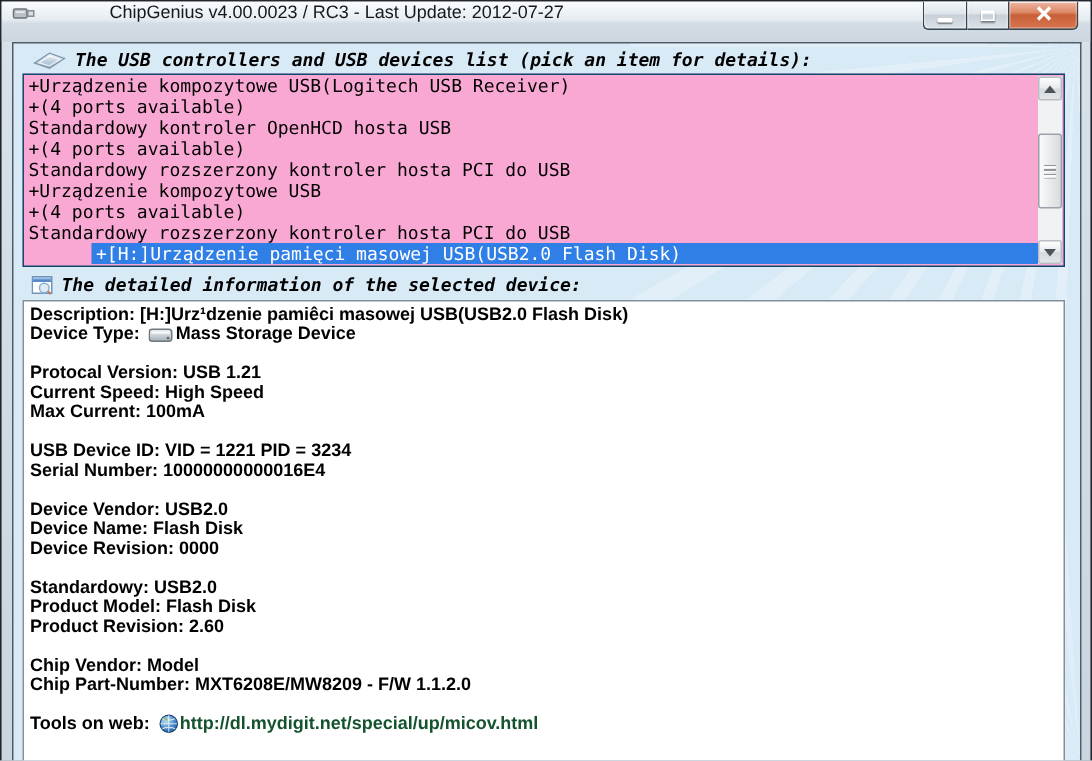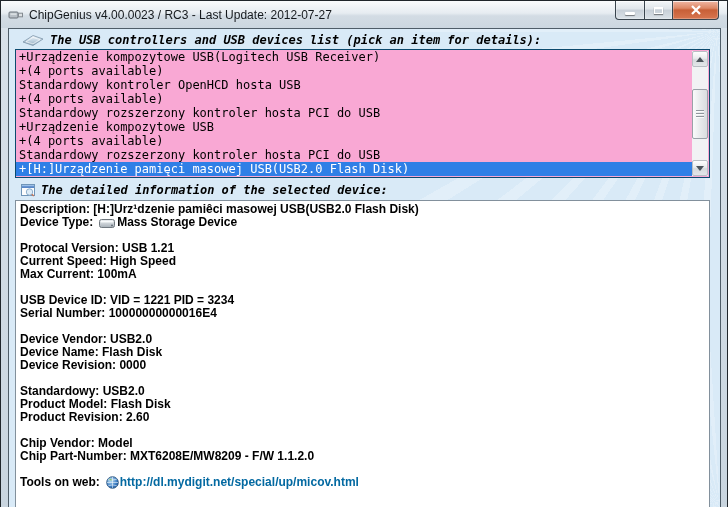--- a/index.html
+++ b/index.html
@@ -8,22 +8,23 @@
   .window {
     position:relative; width:728px; height:507px; overflow:hidden;
     font-family:"Liberation Sans", sans-serif;
     background:linear-gradient(180deg,#eef3f7 0,#d8e1e9 30px,#c9d5df 100%);
     border:1px solid #20262b; border-bottom:none;
   }
 
   
   .titlebar {
     position:absolute; left:0; top:0; right:0; height:27px;
-    display:flex; align-items:center; padding-left:7px;
+    display:flex; align-items:flex-start; padding-left:7px;
     background:linear-gradient(180deg,#fafcfd 0%,#e6ecf1 45%,#d3dce4 55%,#ccd7e0 100%);
+    gap:44px;
   }
   .title-text { font-size:12px; color:#15191d; margin-left:5px; white-space:nowrap; }
 
   .win-controls { position:absolute; top:0; right:8px; height:19px; display:flex; }
   .wbtn {
     height:19px; border:1px solid #39444d; border-top:none;
     display:flex; align-items:center; justify-content:center;
     box-shadow:inset 0 1px 0 rgba(255,255,255,.65), inset 0 0 0 1px rgba(255,255,255,.25);
   }
   .wbtn.min { width:30px; border-radius:0 0 0 4px;
@@ -63,21 +64,21 @@
   .listbox {
     position:absolute; z-index:1; left:6px; top:20px; width:695px; height:129px;
     background:#f9a8d4; border:1px solid #0c4a6e;
   }
   .rows { position:absolute; left:0; top:0; right:17px; bottom:0; overflow:hidden; }
   .lrow {
     height:14px; line-height:14px; padding-left:3px;
     font-family:"DejaVu Sans Mono", monospace; font-size:12px; color:#000;
     white-space:nowrap; overflow:hidden;
   }
-  .lrow.selected { background:var(--selection-blue,#2f7fe6); color:#fff; }
+  .lrow.selected { background:var(--selection-blue,#2f7fe6); color:#fff;margin-left:45px; }
 
   
   .vscroll { position:absolute; top:1px; right:1px; bottom:1px; width:16px;
     background:#f1f2f4; z-index:2; }
   .sbtn { position:absolute; left:0; width:16px; height:16px;
     background:linear-gradient(180deg,#fefefe,#e9ebed 45%,#d6dadd 55%,#e3e6e9);
     border:1px solid #b9bec4; border-radius:2px;
     display:flex; align-items:center; justify-content:center; }
   .sbtn.up { top:0; }
   .sbtn.down { bottom:0; }
@@ -99,21 +100,21 @@
     padding:2px 0 0 4px; overflow:hidden;
   }
   .dline {
     height:13px; line-height:13px; font-size:12px; color:#000;
     white-space:nowrap; overflow:hidden;font-weight:bold;
   }
   .dline.iconline { display:flex; align-items:center;text-align:center; }
   .dline.iconline .lab { margin-right:6px; }
   .dline.iconline .ic { display:inline-flex; margin-right:1px; }
 
-  .url-text { color:#0369a1; }
+  .url-text { color:#14532d; }
 </style>
 </head>
 <body>
 
 <div class="window">
 
   <div class="titlebar">
     <span class="ic">
       <svg width="16" height="11" viewBox="0 0 16 11">
         <rect x="1" y="3" width="9" height="6" rx="1" fill="#b9c0c7" stroke="#6d747c"></rect>

